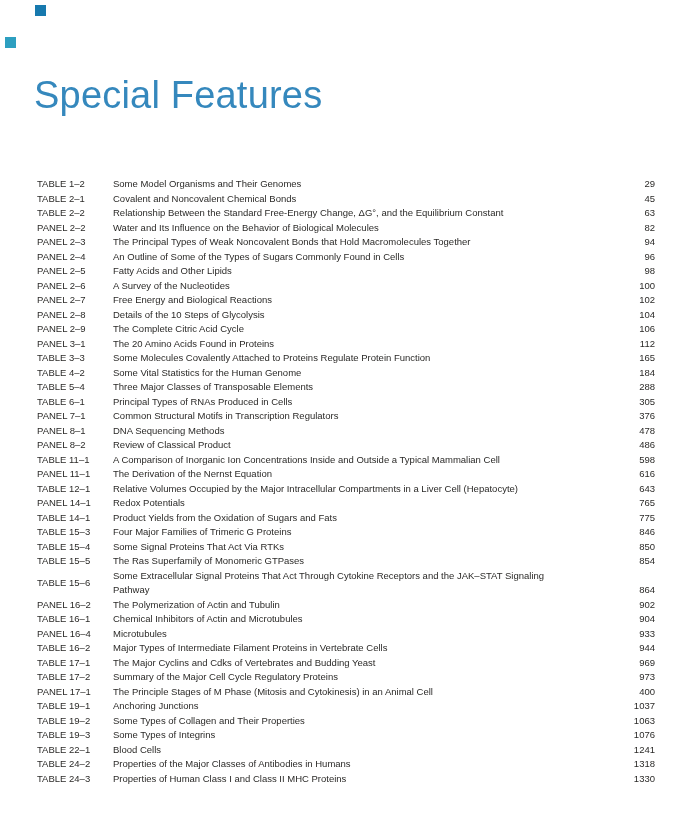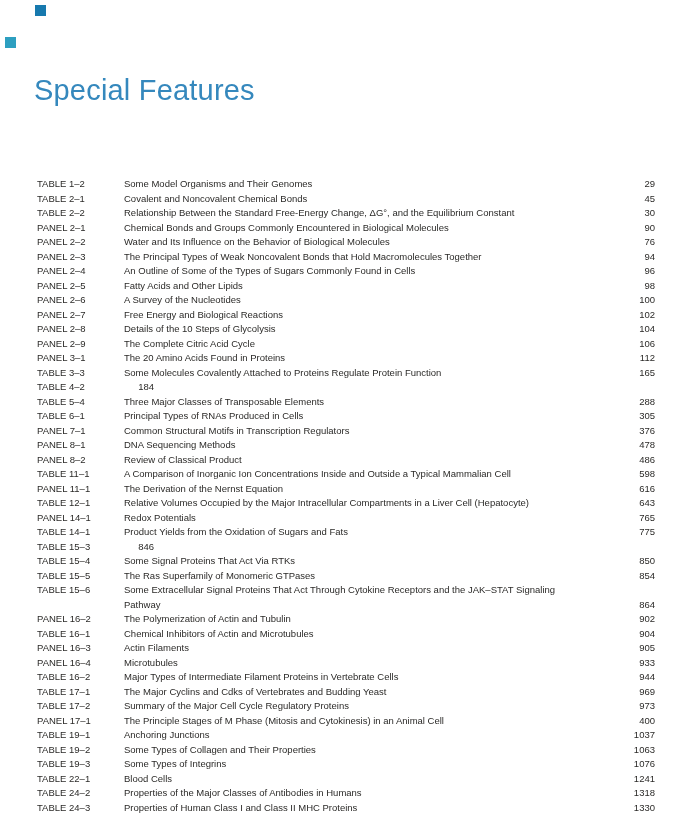--- a/index.html
+++ b/index.html
@@ -33,53 +33,51 @@
   .corner-mark.left {
     left: 5px;
     top: 37px;
     background: #2d9fc0;
   }
   .title {
     position: absolute;
     left: 34px;
     top: 74px;
     margin: 0;
-    font-size: 29px;
+    font-size: 38px;
     font-weight: 400;
     color: #3588bd;
     letter-spacing: 0.2px;
   }
   .toc {
     position: absolute;
     left: 37px;
     right: 37px;
     top: 177px;
   }
   .row {
     display: flex;
-    align-items: flex-start;
+    align-items: center;
     font-size: 9.5px;
     line-height: 14.5px;
   }
   .lbl {
     flex: none;
     width: 76px;
   }
   .ttl {
     flex: 1;
     padding-right: 12px;
     white-space: pre-line;
-    margin-left: 11px;
   }
   .pg {
     flex: none;
     min-width: 28px;
     text-align: right;
     align-self: flex-end;
-    margin-left: 13px;
   }
 </style>
 </head>
 <body>
 
 <div class="page">
   <div class="corner-mark top"></div>
   <div class="corner-mark left"></div>
   <h1 class="title">Special Features</h1>
   <div class="toc">
@@ -91,33 +89,28 @@
 
   <div class="row">
     <span class="lbl">TABLE 2–1</span>
     <span class="ttl">Covalent and Noncovalent Chemical Bonds</span>
     <span class="pg">45</span>
   </div>
 
   <div class="row">
     <span class="lbl">TABLE 2–2</span>
     <span class="ttl">Relationship Between the Standard Free-Energy Change, ΔG°, and the Equilibrium Constant</span>
-    <span class="pg">30</span>
-  </div>
-
-  <div class="row">
-    <span class="lbl">PANEL 2–1</span>
-    <span class="ttl">Chemical Bonds and Groups Commonly Encountered in Biological Molecules</span>
-    <span class="pg">90</span>
-  </div>
+    <span class="pg">63</span>
+  </div>
+
 
   <div class="row">
     <span class="lbl">PANEL 2–2</span>
     <span class="ttl">Water and Its Influence on the Behavior of Biological Molecules</span>
-    <span class="pg">76</span>
+    <span class="pg">82</span>
   </div>
 
   <div class="row">
     <span class="lbl">PANEL 2–3</span>
     <span class="ttl">The Principal Types of Weak Noncovalent Bonds that Hold Macromolecules Together</span>
     <span class="pg">94</span>
   </div>
 
   <div class="row">
     <span class="lbl">PANEL 2–4</span>
@@ -162,20 +155,21 @@
   </div>
 
   <div class="row">
     <span class="lbl">TABLE 3–3</span>
     <span class="ttl">Some Molecules Covalently Attached to Proteins Regulate Protein Function</span>
     <span class="pg">165</span>
   </div>
 
   <div class="row">
     <span class="lbl">TABLE 4–2</span>
+    <span class="ttl">Some Vital Statistics for the Human Genome</span>
     <span class="pg">184</span>
   </div>
 
   <div class="row">
     <span class="lbl">TABLE 5–4</span>
     <span class="ttl">Three Major Classes of Transposable Elements</span>
     <span class="pg">288</span>
   </div>
 
   <div class="row">
@@ -227,20 +221,21 @@
   </div>
 
   <div class="row">
     <span class="lbl">TABLE 14–1</span>
     <span class="ttl">Product Yields from the Oxidation of Sugars and Fats</span>
     <span class="pg">775</span>
   </div>
 
   <div class="row">
     <span class="lbl">TABLE 15–3</span>
+    <span class="ttl">Four Major Families of Trimeric G Proteins</span>
     <span class="pg">846</span>
   </div>
 
   <div class="row">
     <span class="lbl">TABLE 15–4</span>
     <span class="ttl">Some Signal Proteins That Act Via RTKs</span>
     <span class="pg">850</span>
   </div>
 
   <div class="row">
@@ -261,25 +256,20 @@
     <span class="ttl">The Polymerization of Actin and Tubulin</span>
     <span class="pg">902</span>
   </div>
 
   <div class="row">
     <span class="lbl">TABLE 16–1</span>
     <span class="ttl">Chemical Inhibitors of Actin and Microtubules</span>
     <span class="pg">904</span>
   </div>
 
-  <div class="row">
-    <span class="lbl">PANEL 16–3</span>
-    <span class="ttl">Actin Filaments</span>
-    <span class="pg">905</span>
-  </div>
 
   <div class="row">
     <span class="lbl">PANEL 16–4</span>
     <span class="ttl">Microtubules</span>
     <span class="pg">933</span>
   </div>
 
   <div class="row">
     <span class="lbl">TABLE 16–2</span>
     <span class="ttl">Major Types of Intermediate Filament Proteins in Vertebrate Cells</span>

